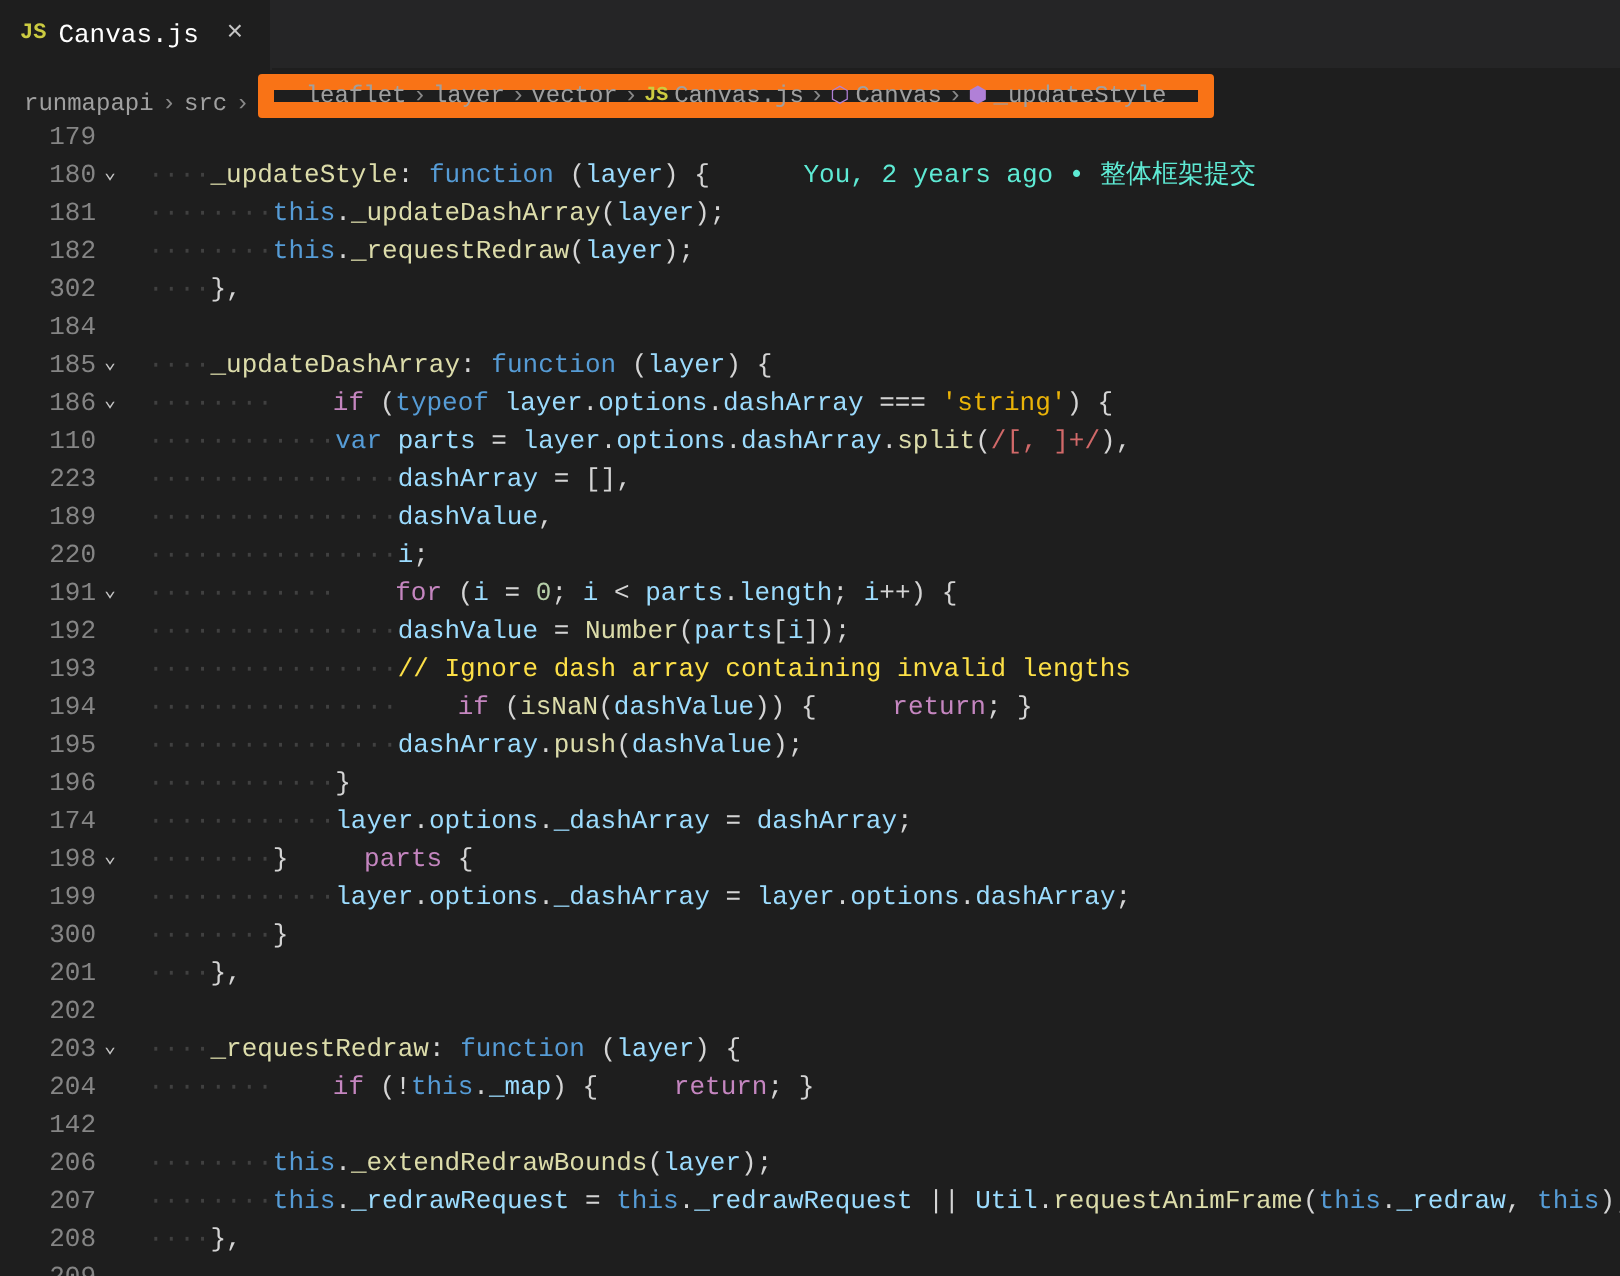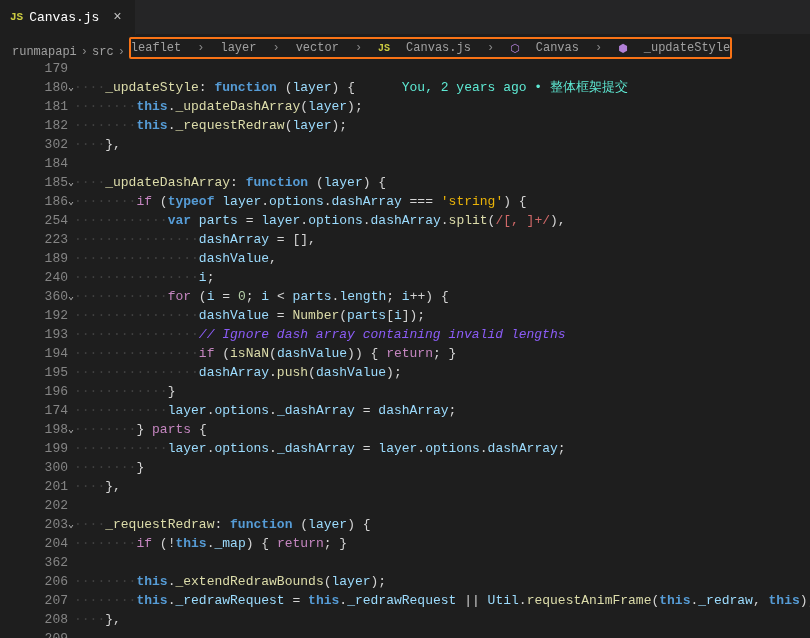--- a/index.html
+++ b/index.html
@@ -50,45 +50,44 @@
   padding: 0 12px;
   font-size: 12px;
   color: #a0a0a0;
   gap: 4px;
   flex-wrap: nowrap;
   overflow: hidden;
 }
 .crumb { color: #a0a0a0; white-space: nowrap; }
 .crumb-sep { color: #888; }
 .highlight-box {
-  border: 2px solid #f97316;
+  border: 8px solid #f97316;
   border-radius: 2px;
-  padding: 1px 0;
+  padding: 1px 16px;
   display: flex;
   align-items: center;
-  gap: 16px;
+  gap: 3px;
   height: 22px;
 }
 .crumb-js-icon { color: #cbcb41; font-weight: bold; font-size: 10px; }
 .crumb-class-icon { color: #b180d7; font-size: 11px; }
 .crumb-method-icon { color: #b180d7; font-size: 11px; }
 .editor {
   display: flex;
   height: calc(100% - 59px);
 }
 .gutter {
   width: 70px;
   padding-right: 8px;
   text-align: right;
   color: #858585;
   background: #1e1e1e;
   font-size: 13px;
   line-height: 19px;
   flex-shrink: 0;
-  padding-left: 20px;
 }
 .gutter-line {
   display: flex;
   justify-content: space-between;
   align-items: center;
   height: 19px;
   padding-left: 20px;
 }
 .ln { min-width: 28px; text-align: right; color: #858585;}
 .fold { color: #c5c5c5; font-size: 10px; width: 14px; text-align: center; cursor: pointer; }
@@ -96,30 +95,30 @@
   flex: 1;
   font-size: 13px;
   line-height: 19px;
   padding-left: 4px;
 }
 .code-line {
   height: 19px;
   white-space: pre;
 }
 .k-string { color: #eab308; }
-.k-keyword { color: #569cd6; font-weight: bold; }
+.k-keyword { color: #569cd6; }
 .k-func { color: #dcdcaa; }
 .k-param { color: #9cdcfe; }
 .k-var { color: #9cdcfe; }
 .k-num { color: #b5cea8; }
 .k-punc { color: #d4d4d4; }
-.k-comment { color: #8b5cf6; font-style: italic; }
+.k-comment { color: #fde047; }
 .k-regex { color: #d16969; }
 .k-operator { color: #d4d4d4; }
-.k-control { color: #c586c0; }
+.k-control { color: #c586c0; margin-left: 30px; }
 .ghost { color: #5eead4; }
 .ws { color: #404040; }
 </style>
 </head>
 <body>
 
 <div class="tab-bar">
   <div class="tab">
     <span class="tab-icon">JS</span>
     <span class="tab-label">Canvas.js</span>
@@ -178,37 +177,37 @@
       </div>
       <div class="gutter-line">
         <span class="ln">185</span>
         <span class="fold">⌄</span>
       </div>
       <div class="gutter-line">
         <span class="ln">186</span>
         <span class="fold">⌄</span>
       </div>
       <div class="gutter-line">
-        <span class="ln">254</span>
+        <span class="ln">110</span>
         <span class="fold"></span>
       </div>
       <div class="gutter-line">
         <span class="ln">223</span>
         <span class="fold"></span>
       </div>
       <div class="gutter-line">
         <span class="ln">189</span>
         <span class="fold"></span>
       </div>
       <div class="gutter-line">
-        <span class="ln">240</span>
-        <span class="fold"></span>
-      </div>
-      <div class="gutter-line">
-        <span class="ln">360</span>
+        <span class="ln">220</span>
+        <span class="fold"></span>
+      </div>
+      <div class="gutter-line">
+        <span class="ln">191</span>
         <span class="fold">⌄</span>
       </div>
       <div class="gutter-line">
         <span class="ln">192</span>
         <span class="fold"></span>
       </div>
       <div class="gutter-line">
         <span class="ln">193</span>
         <span class="fold"></span>
       </div>
@@ -250,21 +249,21 @@
       </div>
       <div class="gutter-line">
         <span class="ln">203</span>
         <span class="fold">⌄</span>
       </div>
       <div class="gutter-line">
         <span class="ln">204</span>
         <span class="fold"></span>
       </div>
       <div class="gutter-line">
-        <span class="ln">362</span>
+        <span class="ln">142</span>
         <span class="fold"></span>
       </div>
       <div class="gutter-line">
         <span class="ln">206</span>
         <span class="fold"></span>
       </div>
       <div class="gutter-line">
         <span class="ln">207</span>
         <span class="fold"></span>
       </div>

